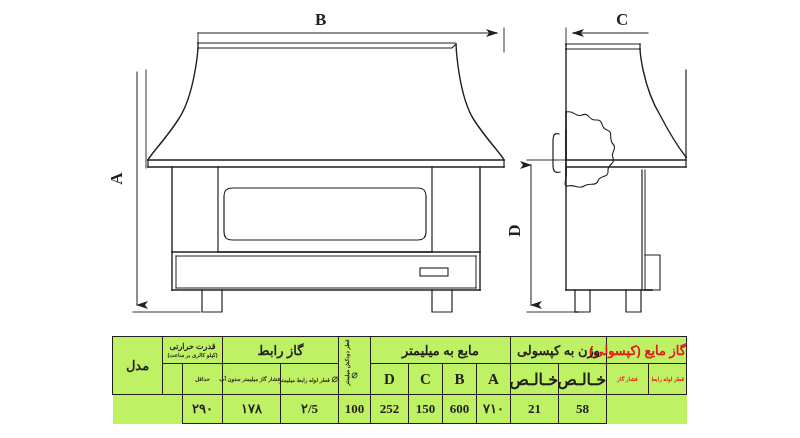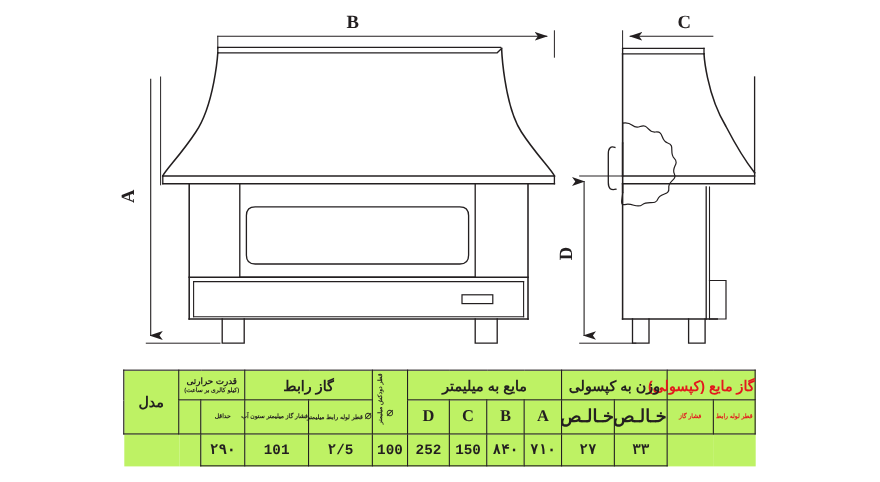--- a/index.html
+++ b/index.html
@@ -128,21 +128,21 @@
     font-weight: normal;
   }
   .model-cell {
     font-size: 13px;
     font-weight: bold;
   }
   .data-row td {
     height: 28px;
     font-size: 13px;
     font-weight: bold;
-    font-family: Liberation Mono, monospace;
+    font-family: Liberation Serif, serif;
   }
   .empty-cell { background: #ffffff; }
 </style>
 </head>
 <body>
 
 <div id="page">
 
   <div id="drawing">
     <svg width="800" height="330" viewBox="0 0 800 330">
@@ -321,29 +321,29 @@
           <span>قطر لوله رابط میلیمتر</span>
         </td>
         <td class="h-sub tiny">فشار گاز میلیمتر ستون آب</td>
         <td class="h-sub tiny">حداقل</td>
         <td class="h-sub tiny"></td>
       </tr>
 
       <tr class="data-row">
         <td class="noborder empty-cell"></td>
         <td class="noborder empty-cell"></td>
-        <td>۳۳</td>
-        <td>۲۷</td>
+        <td>58</td>
+        <td>21</td>
         <td>۷۱۰</td>
-        <td>۸۴۰</td>
+        <td>600</td>
         <td>150</td>
         <td>252</td>
         <td>100</td>
         <td>۲/5</td>
-        <td>101</td>
+        <td>۱۷۸</td>
         <td>۲۹۰</td>
         <td class="noborder empty-cell"></td>
         <td class="noborder empty-cell"></td>
       </tr>
     </tbody>
       </table>
   </div>
 
 </div>
 

